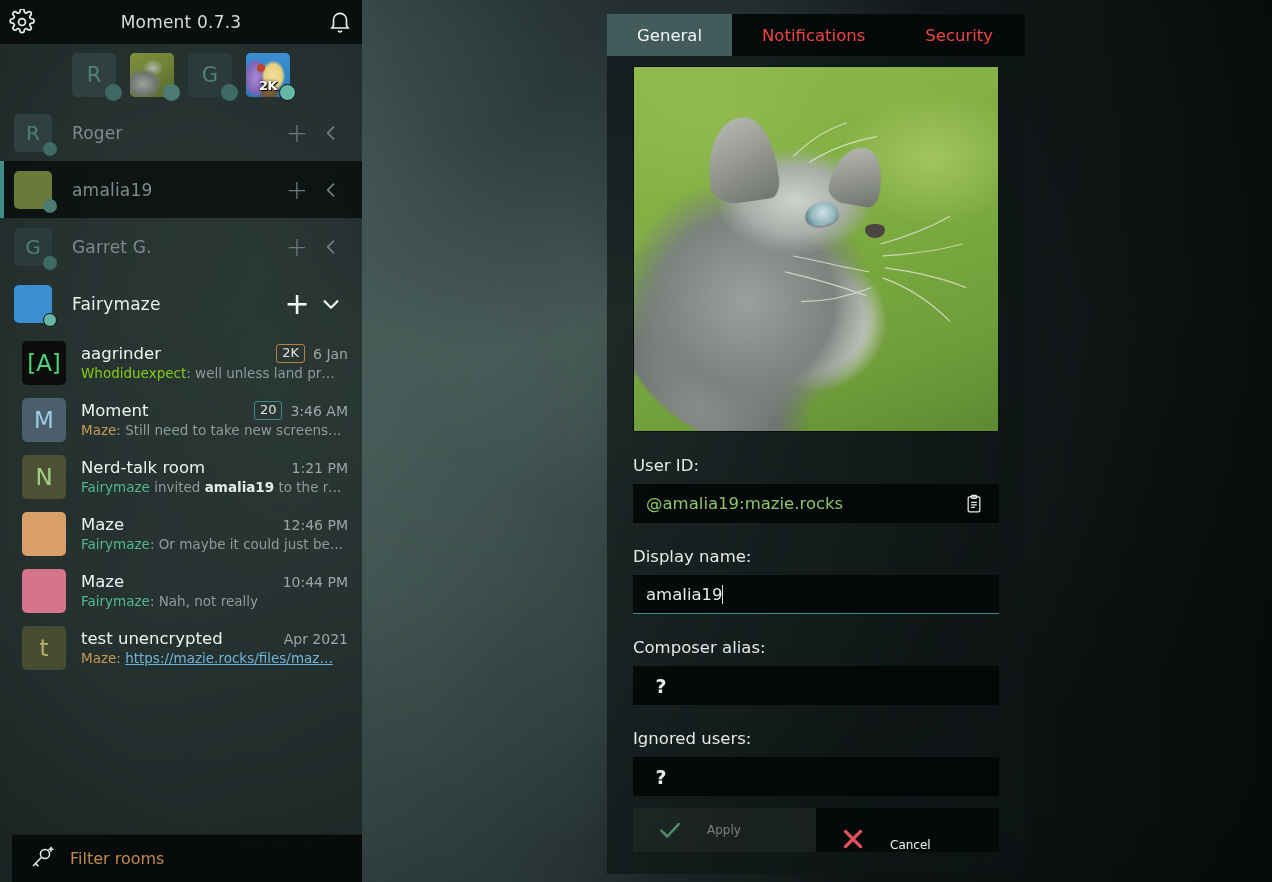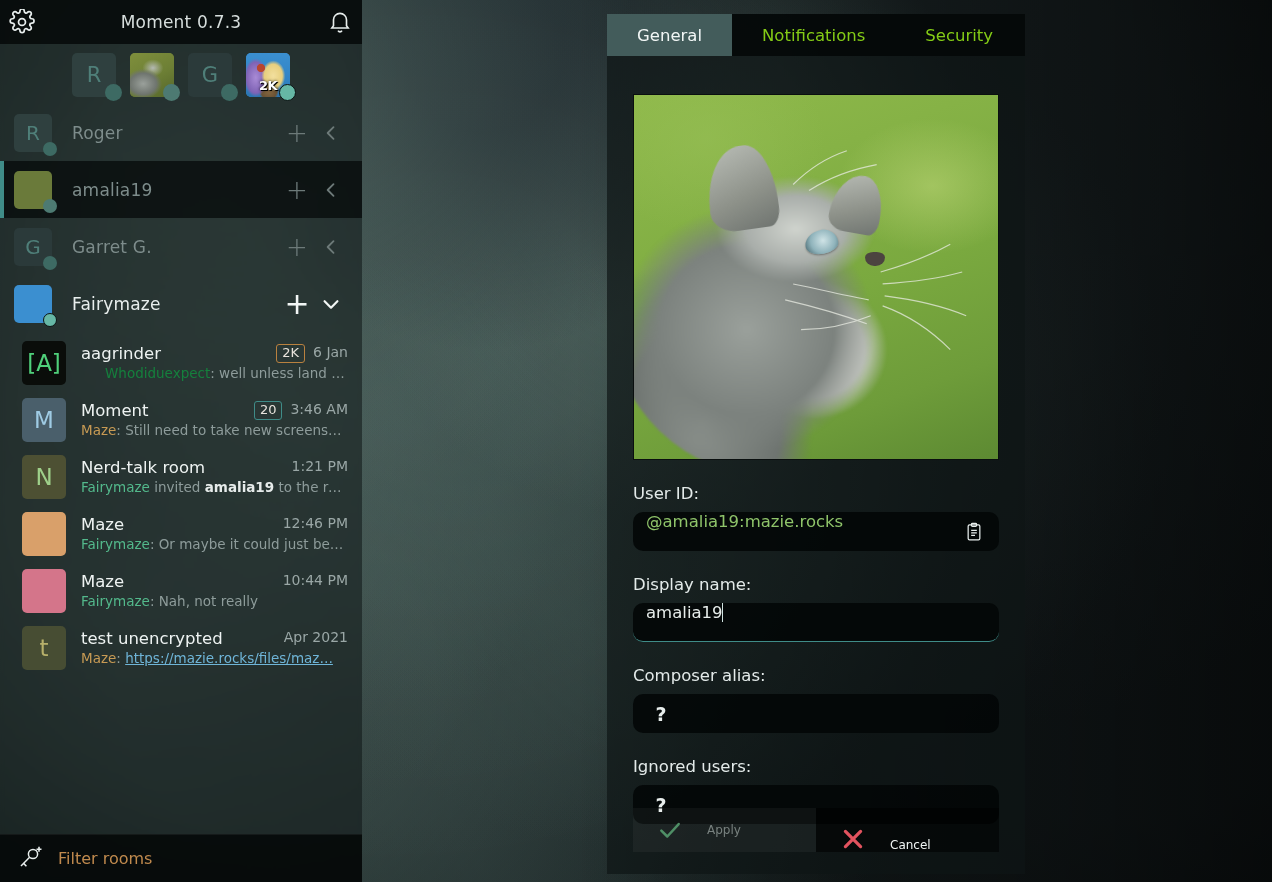--- a/index.html
+++ b/index.html
@@ -170,21 +170,21 @@
     border-radius: 5px;
     flex: none;
     margin-right: 15px;
     display: flex; align-items: center; justify-content: center;
     font-size: 23px;
     overflow: hidden;
     position: relative;
   }
   .room-body { flex: 1; min-width: 0; }
   .room-line1 {
-    display: flex; 
+    display: flex; align-items: center;
     gap: 8px;
   }
   .room-name {
     font-size: 16.5px;
     color: #eef3f2;
     white-space: nowrap; overflow: hidden; text-overflow: ellipsis;
     flex: 1; min-width: 0;
   }
   .unread {
     font-size: 13px;
@@ -200,27 +200,27 @@
     font-size: 14px; color: #9aa7a6; flex: none;
   }
   .room-line2 {
     font-size: 13.5px;
     color: #8e9c9b;
     white-space: nowrap; overflow: hidden; text-overflow: ellipsis;
     margin-top: 2px;
   }
   .sender-green { color: #53b98c; }
   .sender-amber { color: #c79a54; }
-  .sender-blue  { color: #15803d; margin-left: 24px; }
+  .sender-blue  { color: #84cc16; }
   .mention-w { color: #e6ebea; font-weight: bold; }
   .msg-link { color: #6fb5d8; text-decoration: underline; }
 
   
   .filter-bar {
-    position: absolute; left: 0; bottom: 0;
+    position: absolute; left: 12px; bottom: 0;
     width: 362px; height: 48px;
     background: rgba(5,9,9,.90);
     display: flex; align-items: center;
     border-top: 1px solid rgba(255,255,255,.06);
     cursor: text;
   }
   .filter-icon {
     width: 58px; display: flex; align-items: center; justify-content: center;
   }
   .filter-text { font-size: 16px; color: #c08a4e; }
@@ -235,27 +235,27 @@
   }
   .tabs {
     display: flex;
     height: 42px;
     background: rgba(3,7,7,.86);
   }
   .tab {
     padding: 0 30px;
     display: flex; align-items: center;
     font-size: 16.5px;
-    color: #84cc16;
+    color: #ef4444;
     cursor: pointer;
   }
   .tab.active { background: #435c5b; color: #f2f7f6; }
 
   .panel-body {
-    padding: 38px 26px 0 26px;
+    padding: 10px 26px 0 26px;
   }
   .avatar-box {
     width: 366px; height: 366px;
     border: 1px solid #0a0f0f;
     overflow: hidden;
     position: relative;
     cursor: pointer;
   }
   .kitten {
     position: absolute; inset: 0;
@@ -317,23 +317,22 @@
 
   .field-label {
     font-size: 16.5px;
     color: #e3eae9;
     margin: 24px 0 9px 0;
   }
   .field {
     position: relative;
     height: 39px;
     background: rgba(2,6,6,.86);
-    display: flex; 
+    display: flex; align-items: center;
     padding: 0 10px 0 13px;
-    border-radius: 10px;
   }
   .field.focused { border-bottom: 1px solid #3f8c88; }
   .field-val {
     flex: 1;
     font-size: 16.5px;
     color: #e6ecea;
     white-space: nowrap; overflow: hidden; text-overflow: ellipsis;
   }
   .field-val.userid { color: #8fc46a; }
   .field-val.placeholder { color: #7b8887; }

